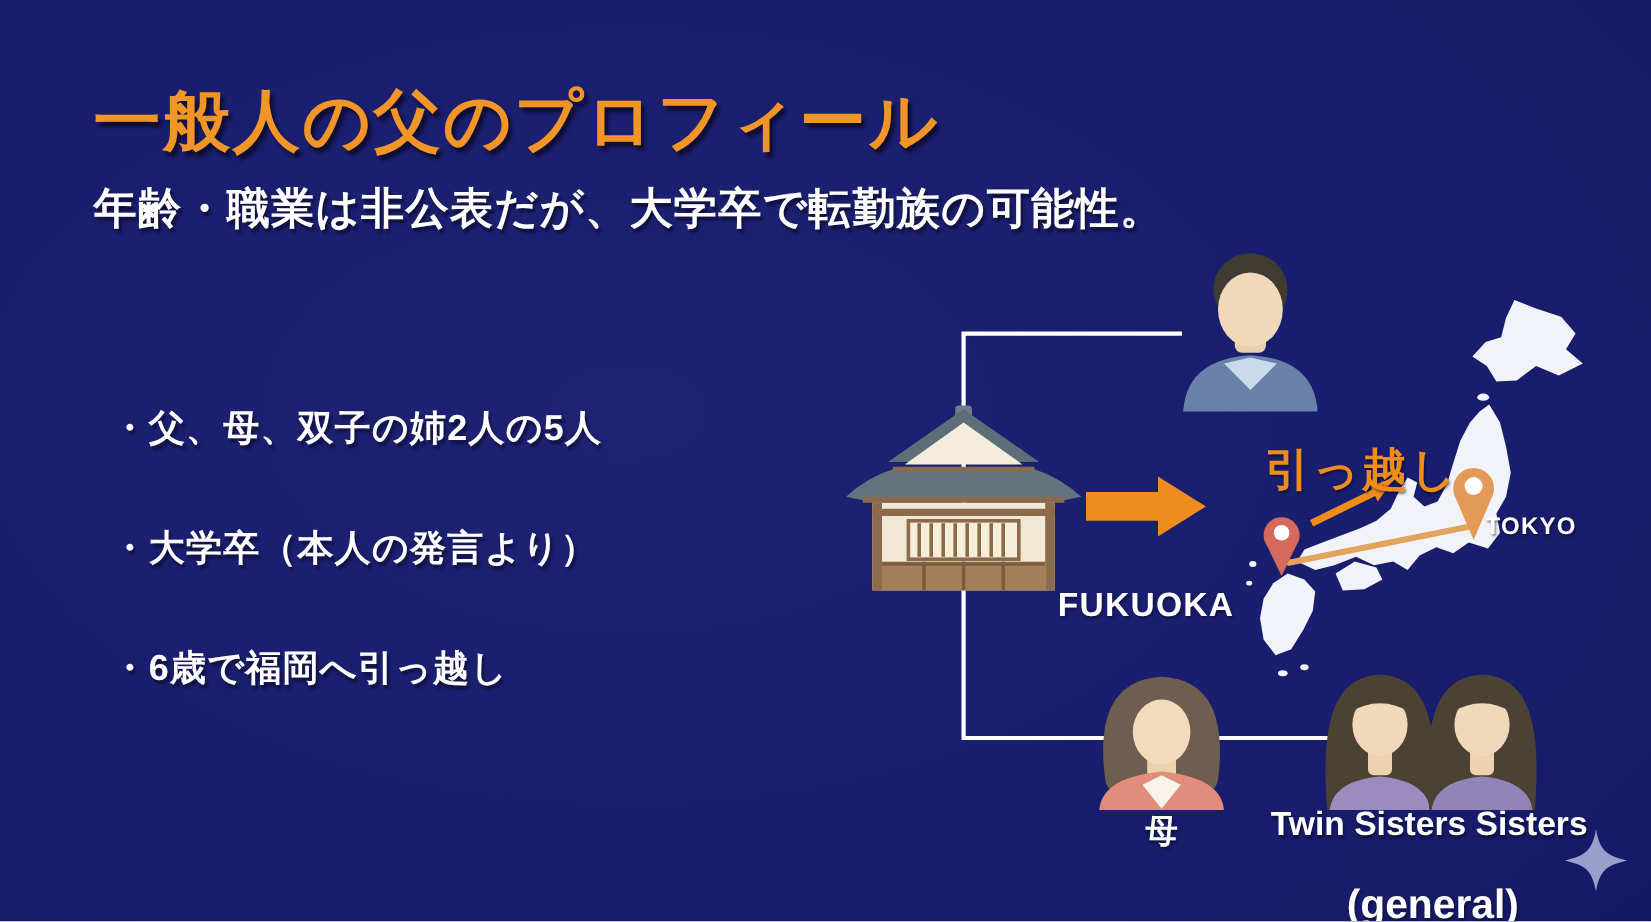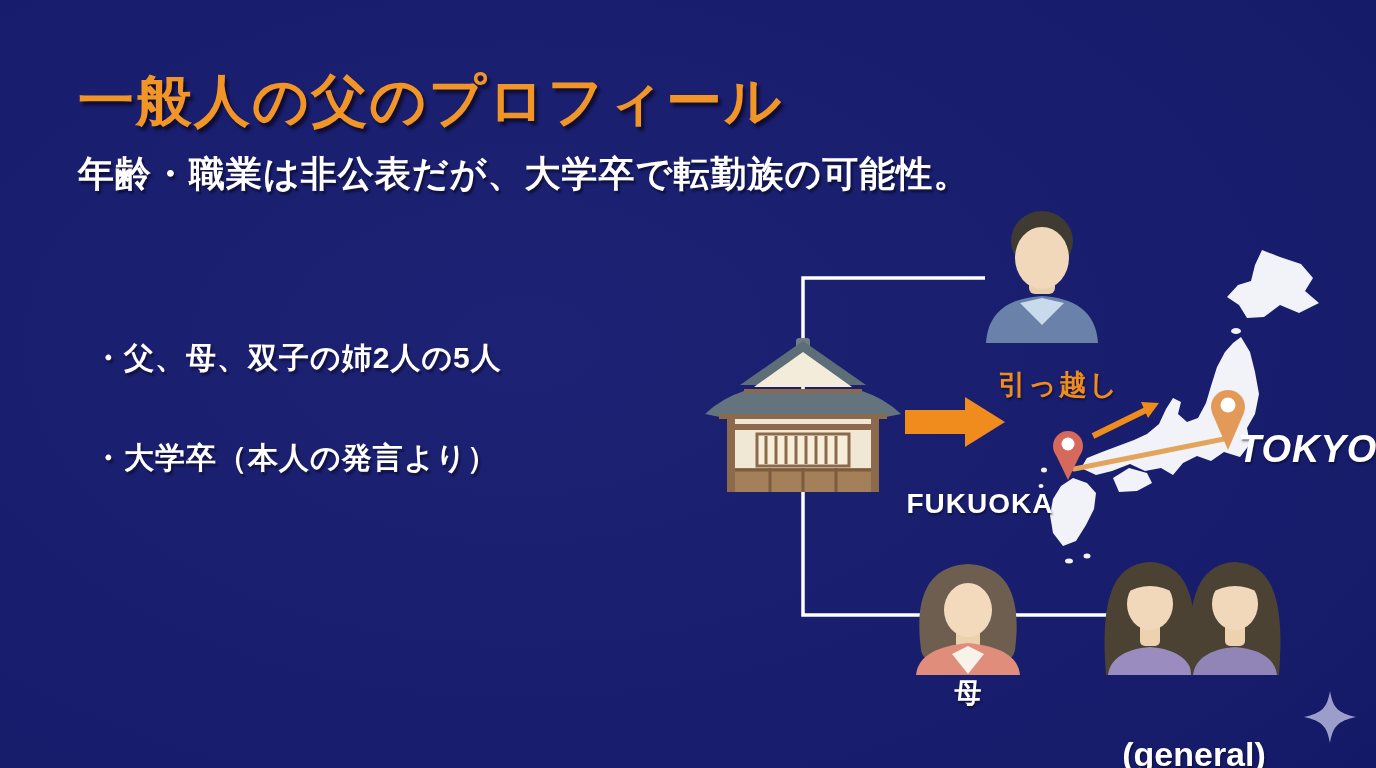--- a/index.html
+++ b/index.html
@@ -32,38 +32,39 @@
     font-size:30px;font-weight:900;color:#ffffff;
     letter-spacing:1px;line-height:48px;
     margin-bottom:52px;white-space:nowrap;
     text-shadow:2px 3px 2px rgba(10,5,20,0.5);
   }
   svg.diagram{position:absolute;left:0;top:0;}
   .lbl{
     position:absolute;color:#ffffff;font-weight:900;white-space:nowrap;
     text-shadow:1px 2px 2px rgba(10,5,20,0.5);
   }
-  .lbl-reloc{left:998px;top:366px;font-size:28px;color:#ee8d1c;letter-spacing:2px;}
-  .lbl-fukuoka{left:980px;top:488px;font-size:28px;transform:translateX(-50%);letter-spacing:1px;}
-  .lbl-tokyo{left:1238px;top:428px;font-size:38px;letter-spacing:1px;font-style:italic;}
+  .lbl-reloc{left:1054px;top:366px;font-size:38px;color:#ee8d1c;letter-spacing:2px;}
+  .lbl-fukuoka{left:955px;top:488px;font-size:28px;transform:translateX(-50%);letter-spacing:1px;}
+  .lbl-tokyo{left:1238px;top:428px;font-size:20px;letter-spacing:1px;}
   .lbl-mother{left:968px;top:675px;font-size:27px;transform:translateX(-50%);}
   .lbl-twins{left:1191px;top:671px;font-size:28px;transform:translateX(-50%);}
   .lbl-twins-sub{left:1194px;top:735px;font-size:34px;transform:translateX(-50%);}
 </style>
 </head>
 <body>
 
 <div class="slide">
 
   <div class="title">一般人の父のプロフィール</div>
   <div class="subtitle">年齢・職業は非公表だが、大学卒で転勤族の可能性。</div>
 
   <ul class="bullets">
     <li>・父、母、双子の姉2人の5人</li>
     <li>・大学卒（本人の発言より）</li>
+    <li>・6歳で福岡へ引っ越し</li>
   </ul>
 
   <svg class="diagram" width="1376" height="768" viewBox="0 0 1376 768">
 
     <path d="M985,278 L803,278 L803,615 L1125,615" fill="none" stroke="#ffffff" stroke-width="3.5"></path>
 
     <g fill="#f2f3f8">
       <path d="M1262,250 L1280,257 L1301,264 L1313,278 L1305,291 L1319,303 L1299,313 L1280,305 L1264,317 L1247,318 L1239,305 L1227,297 L1238,285 L1251,281 L1255,265 Z"></path>
       <ellipse cx="1236" cy="331" rx="5" ry="3"></ellipse>
       <path d="M1241,337 L1250,352 L1255,372 L1259,394 L1255,414 L1247,428 L1250,444 L1240,457 L1224,452 L1211,461 L1197,456 L1183,463 L1173,475 L1161,468 L1145,471 L1130,464 L1112,471 L1096,475 L1081,468 L1087,458 L1102,452 L1118,446 L1134,440 L1147,434 L1159,424 L1166,409 L1173,398 L1181,402 L1178,414 L1187,422 L1198,418 L1206,403 L1211,386 L1217,367 L1225,352 L1233,343 Z"></path>
@@ -158,15 +159,16 @@
       <path d="M1209,594 Q1235,560 1261,594 Q1235,578 1209,594 Z" fill="#4b4234"></path>
     </g>
 
     <path d="M1330,691 C1333,708 1338,713 1356,717 C1338,721 1333,726 1330,743 C1327,726 1322,721 1304,717 C1322,713 1327,708 1330,691 Z" fill="#9b9dca"></path>
   </svg>
 
   <div class="lbl lbl-reloc">引っ越し</div>
   <div class="lbl lbl-fukuoka">FUKUOKA</div>
   <div class="lbl lbl-tokyo">TOKYO</div>
   <div class="lbl lbl-mother">母</div>
+  <div class="lbl lbl-twins">Twin Sisters Sisters</div>
   <div class="lbl lbl-twins-sub">(general)</div>
 
 </div>
 
 </body></html>

